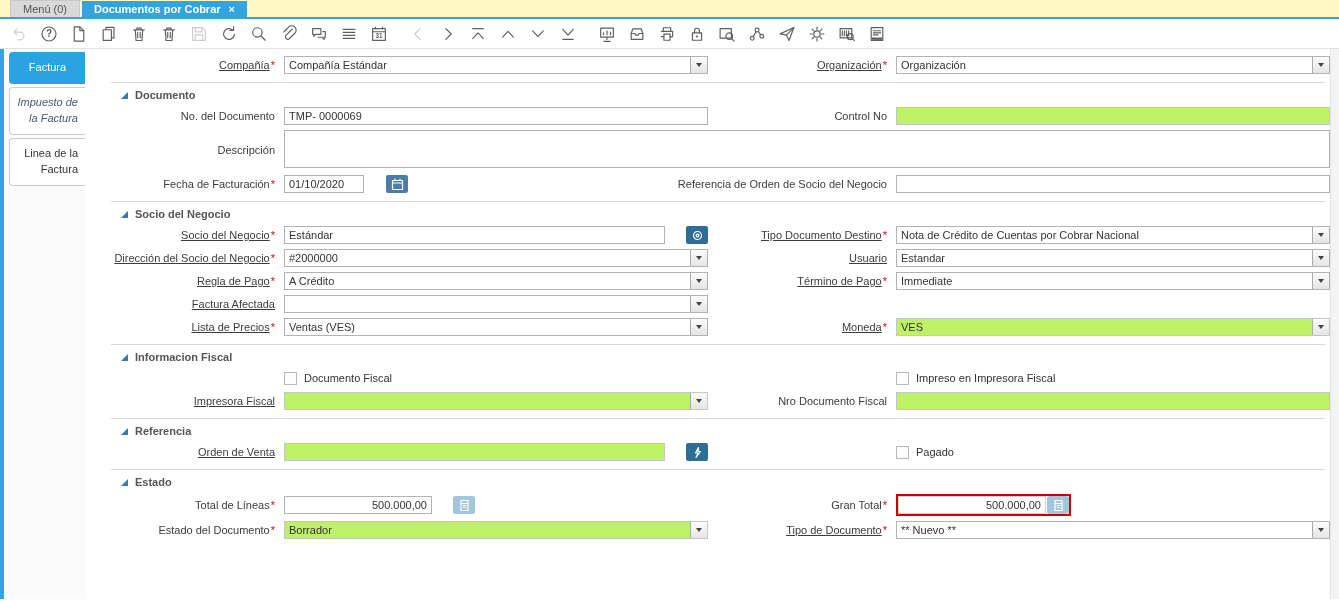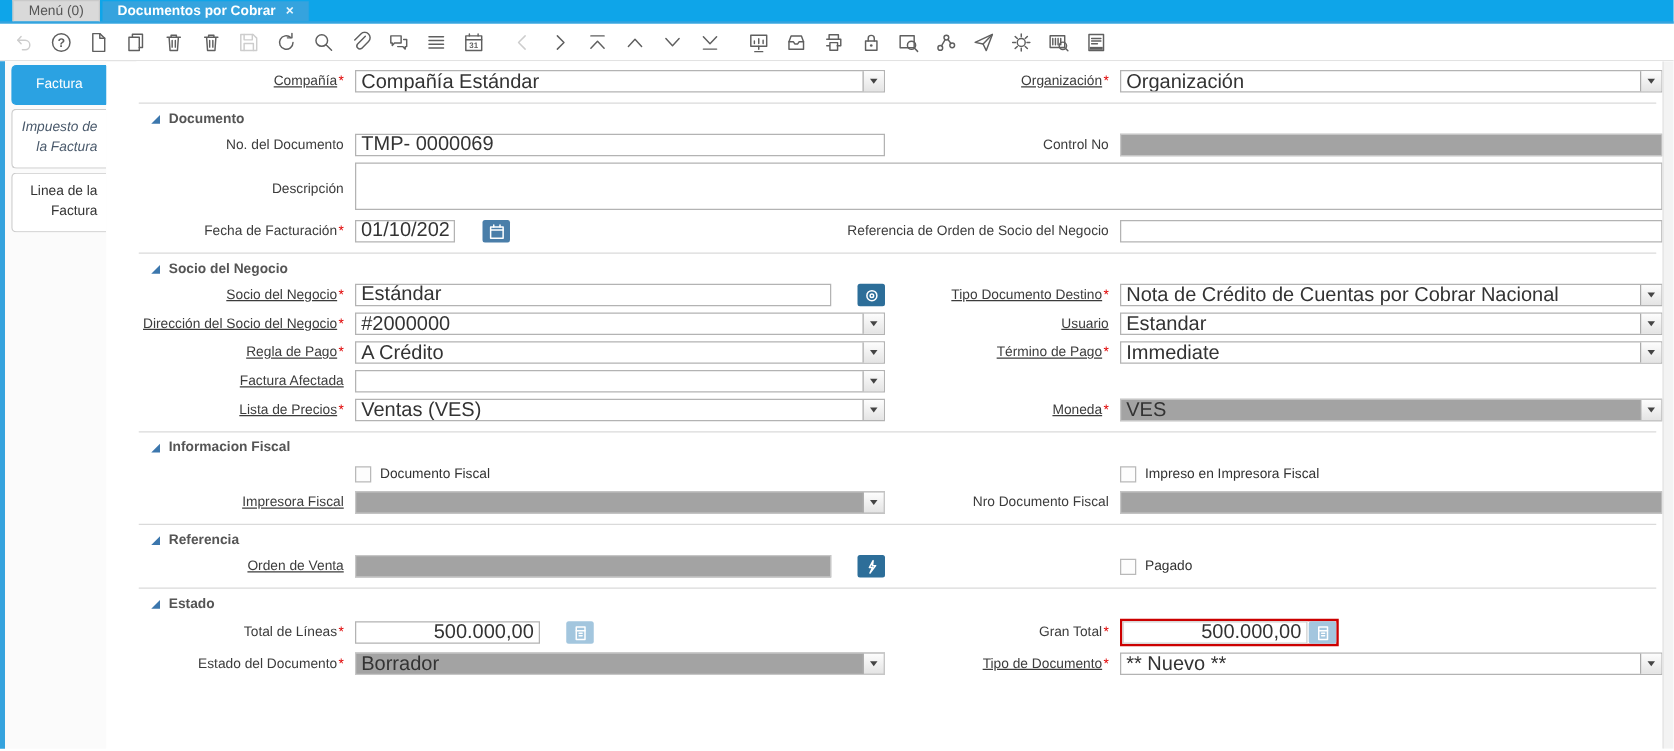--- a/index.html
+++ b/index.html
@@ -1,20 +1,20 @@
 <!DOCTYPE html>
 <html><head>
 <meta charset="utf-8">
 <style>
   * { box-sizing: border-box; margin: 0; padding: 0; }
   html,body { width:1339px; height:601px; overflow:hidden; }
   body { font-family:"Liberation Sans","DejaVu Sans",sans-serif; font-size:11px; color:#333; background:#fff; }
 
   
-  .tabbar { height:19px; background:#0ea5e9; display:flex; align-items:flex-end; border-bottom:2px solid #35a3de; }
+  .tabbar { height:19px; background:#fef9c3; display:flex; align-items:flex-end; border-bottom:2px solid #35a3de; }
   .wtab { padding:2px 12px 2px 12px; margin-right:2px; font-size:11px; cursor:default; }
   .wtab.menu { margin-left:10px; background:#d9d9d9; color:#555; border:1px solid #c9c9c9; border-bottom:none; }
   .wtab.active { background:#35a3de; color:#fff; display:flex; align-items:center; gap:8px; font-weight:bold; }
   .wtab .closex { font-size:11px; font-weight:bold; color:#eaf6fd; cursor:pointer; }
 
   
   .toolbar { height:30px; background:#fff; display:flex; align-items:center; padding-left:4px; border-bottom:1px solid #e2e2e2; }
   .tbtn { width:30px; height:26px; display:flex; align-items:center; justify-content:center; cursor:pointer; }
   .tbtn svg { width:18px; height:18px; }
   .ticon path,.ticon rect,.ticon circle,.ticon line { fill:none; stroke:#5f5f5f; stroke-width:1.1; stroke-linecap:round; stroke-linejoin:round; }
@@ -38,23 +38,23 @@
   
   .frow { display:grid; grid-template-columns:168px 424px 178px 434px; column-gap:5px; align-items:center; margin:5px 0; min-height:18px; }
   .lblcell { display:flex; justify-content:flex-end; align-items:center; white-space:nowrap; padding-right:4px; color:#3c3c3c; }
   .lblcell .u { text-decoration:underline; cursor:pointer; }
   .req { color:#e00000; margin-left:1px; }
 
   .sect { border-top:1px solid #dadada; margin-top:8px; padding:6px 0 1px 10px; display:flex; align-items:center; gap:7px; }
   .sect .tri { width:0; height:0; border-right:7px solid #3c77ad; border-top:7px solid transparent; }
   .sect .stitle { font-weight:bold; color:#555; }
 
-  input.fld, .combo { height:18px; border:1px solid #b3b3b3; background:#fff; font-family:inherit; font-size:16px; color:#333; }
+  input.fld, .combo { height:18px; border:1px solid #b3b3b3; background:#fff; font-family:inherit; font-size:11px; color:#333; }
   input.fld { width:100%; padding:0 4px; outline:none; }
-  input.fld.gray, .combo.gray { background:#a3a3a3; border-color:#c6c6c6; }
+  input.fld.gray, .combo.gray { background:#bef264; border-color:#c6c6c6; }
   input.fld.num { text-align:right; }
 
   .combo { display:flex; align-items:stretch; }
   .combo .val { flex:1; padding:1px 4px; line-height:15px; white-space:nowrap; overflow:hidden; }
   .combo .cbtn { width:17px; flex:none; border-left:1px solid #ababab; background:linear-gradient(#fdfdfd,#e4e4e4); display:flex; align-items:center; justify-content:center; cursor:pointer; }
   .combo .carr { width:0; height:0; border-left:3.5px solid transparent; border-right:3.5px solid transparent; border-top:4.5px solid #444; }
 
   .fieldflex { display:flex; align-items:center;gap:20px; }
   .wbtn { width:22px; height:18px; flex:none; border:none; border-radius:2px; display:flex; align-items:center; justify-content:center; cursor:pointer; }
   .wbtn svg { width:13px; height:13px; }

